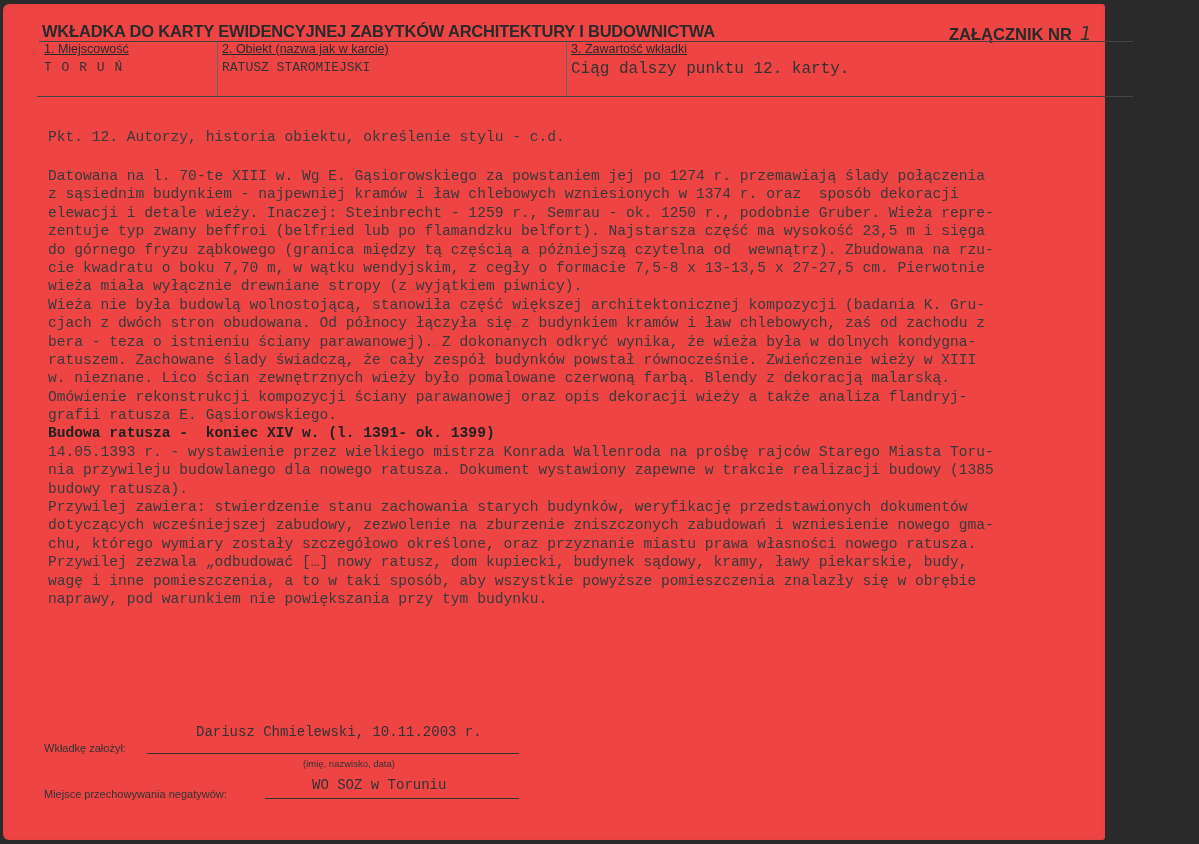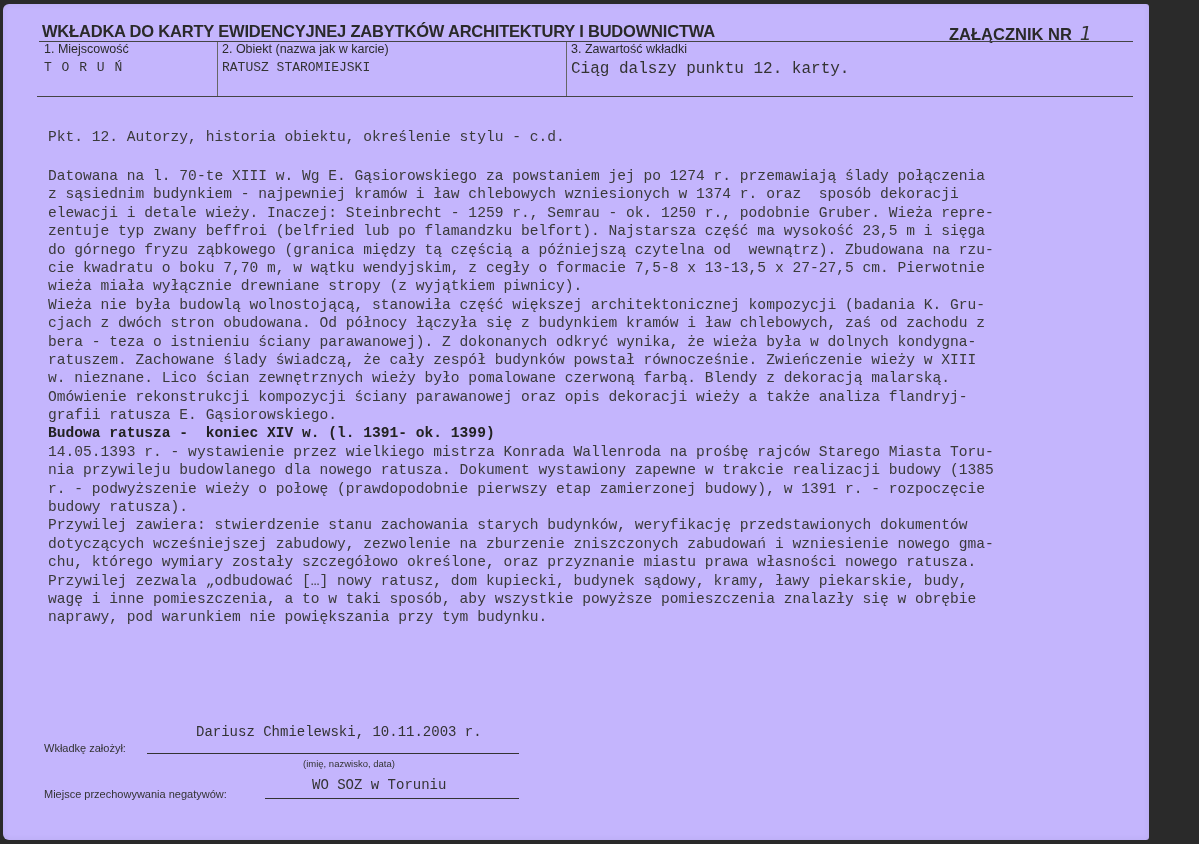--- a/index.html
+++ b/index.html
@@ -12,24 +12,23 @@
       height: 844px;
       position: relative;
       overflow: hidden;
     }
     .page {
       position: absolute;
       left: 3px;
       top: 4px;
       width: 1102px;
       height: 836px;
-      background: #c4b5fd;
+      background: #ef4444;
       border-radius: 6px 3px 3px 6px;
       box-shadow: inset 0 0 6px rgba(0,0,0,0.06);
-      padding-left: 44px;
     }
     .header-title {
       position: absolute;
       left: 39px;
       top: 18px;
       font-family: "Liberation Sans", sans-serif;
       font-weight: bold;
       font-size: 16.5px;
       color: #2a2a2a;
       letter-spacing: -0.2px;
@@ -62,20 +61,21 @@
       position: absolute;
       width: 1px;
       background: #666;
     }
     .field-label {
       position: absolute;
       font-family: "Liberation Sans", sans-serif;
       font-size: 12.5px;
       color: #2a2a2a;
       white-space: nowrap;
+      text-decoration: underline;
     }
     .field-value {
       position: absolute;
       font-family: Liberation Mono, monospace;
       font-size: 13px;
       color: #333;
       white-space: nowrap;
     }
     .mono-line {
       position: absolute;
@@ -166,21 +166,20 @@
     <span class="ln">Wieża nie była budowlą wolnostojącą, stanowiła część większej architektonicznej kompozycji (badania K. Gru-</span>
     <span class="ln">cjach z dwóch stron obudowana. Od północy łączyła się z budynkiem kramów i ław chlebowych, zaś od zachodu z</span>
     <span class="ln">bera - teza o istnieniu ściany parawanowej). Z dokonanych odkryć wynika, że wieża była w dolnych kondygna-</span>
     <span class="ln">ratuszem. Zachowane ślady świadczą, że cały zespół budynków powstał równocześnie. Zwieńczenie wieży w XIII</span>
     <span class="ln">w. nieznane. Lico ścian zewnętrznych wieży było pomalowane czerwoną farbą. Blendy z dekoracją malarską.</span>
     <span class="ln">Omówienie rekonstrukcji kompozycji ściany parawanowej oraz opis dekoracji wieży a także analiza flandryj-</span>
     <span class="ln">grafii ratusza E. Gąsiorowskiego.</span>
     <span class="ln bold">Budowa ratusza -  koniec XIV w. (l. 1391- ok. 1399)</span>
     <span class="ln">14.05.1393 r. - wystawienie przez wielkiego mistrza Konrada Wallenroda na prośbę rajców Starego Miasta Toru-</span>
     <span class="ln">nia przywileju budowlanego dla nowego ratusza. Dokument wystawiony zapewne w trakcie realizacji budowy (1385</span>
-    <span class="ln">r. - podwyższenie wieży o połowę (prawdopodobnie pierwszy etap zamierzonej budowy), w 1391 r. - rozpoczęcie</span>
     <span class="ln">budowy ratusza).</span>
     <span class="ln">Przywilej zawiera: stwierdzenie stanu zachowania starych budynków, weryfikację przedstawionych dokumentów</span>
     <span class="ln">dotyczących wcześniejszej zabudowy, zezwolenie na zburzenie zniszczonych zabudowań i wzniesienie nowego gma-</span>
     <span class="ln">chu, którego wymiary zostały szczegółowo określone, oraz przyznanie miastu prawa własności nowego ratusza.</span>
     <span class="ln">Przywilej zezwala „odbudować […] nowy ratusz, dom kupiecki, budynek sądowy, kramy, ławy piekarskie, budy,</span>
     <span class="ln">wagę i inne pomieszczenia, a to w taki sposób, aby wszystkie powyższe pomieszczenia znalazły się w obrębie</span>
     <span class="ln">naprawy, pod warunkiem nie powiększania przy tym budynku.</span>
   </div>
 
   <div class="sig-value" style="left:193px; top:720px;">Dariusz Chmielewski, 10.11.2003 r.</div>

